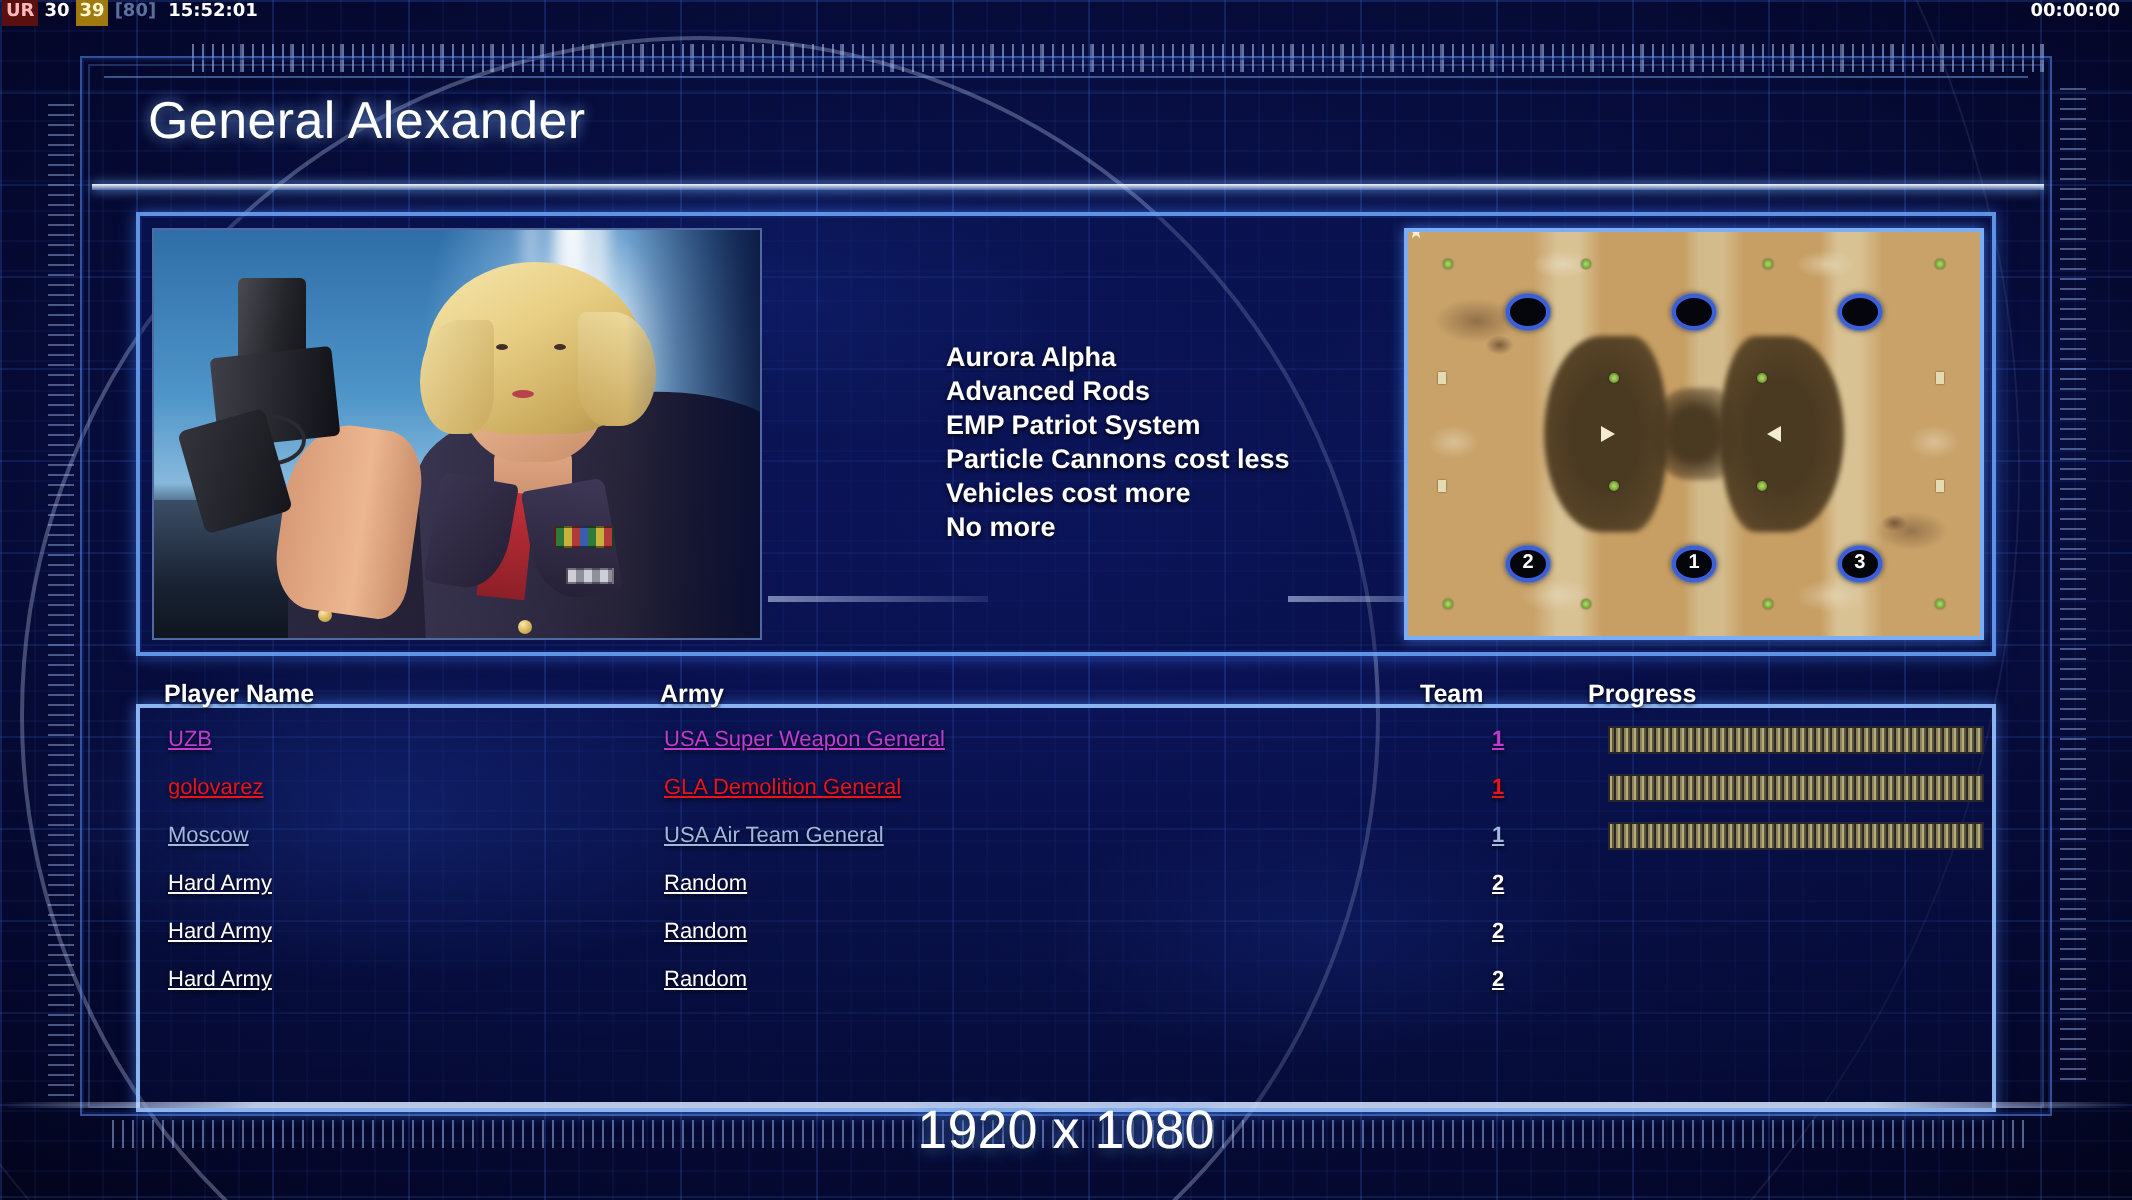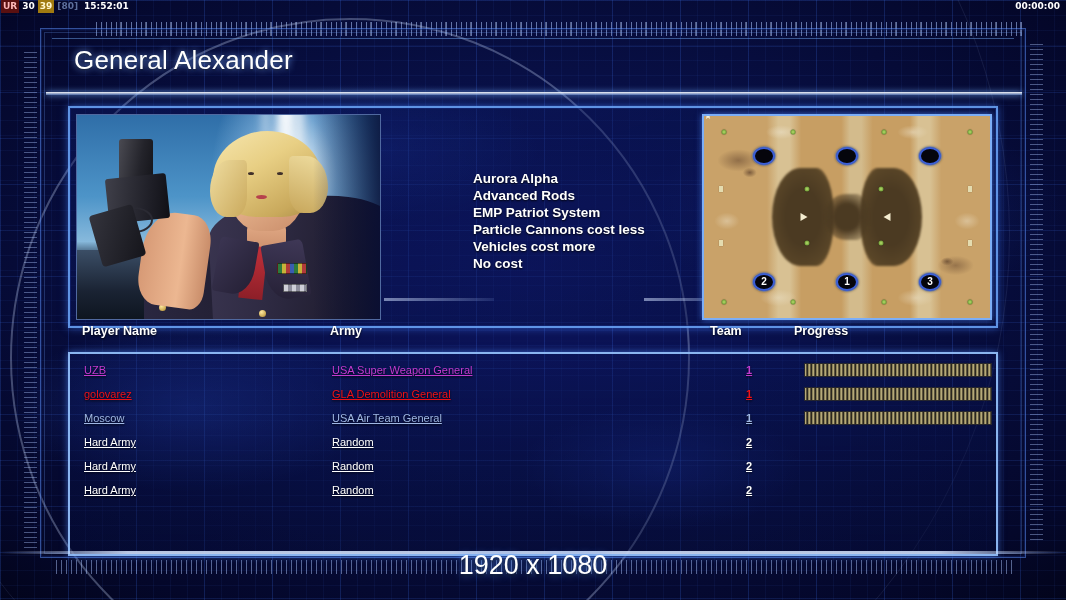--- a/index.html
+++ b/index.html
@@ -362,21 +362,21 @@
   }
   .mm-arrow.right{ border-left:7px solid #f4ecd0; }
   .mm-arrow.left { border-right:7px solid #f4ecd0; }
   .mm-star{
     position:absolute; transform:translate(-50%,-50%);
     color:#f7f0d4; font-size:9px; letter-spacing:-1px;
   }
 
   
   .tbl-head{
-    position:absolute; left:82px; top:324px; width:920px; height:16px; z-index:12;
+    position:absolute; left:82px; top:340px; width:920px; height:16px; z-index:12;
   }
   .tbl-head span{
     position:absolute; top:0;
     font-size:12.5px; font-weight:bold; color:#ffffff;
     text-shadow:0 1px 2px rgba(0,0,0,.9);
   }
   .th-name{ left:0px;   }
   .th-army{ left:248px; }
   .th-team{ left:628px; }
   .th-prog{ left:712px; }
@@ -501,21 +501,21 @@
 
     <div class="hl-line" style="left:314px; top:190px; width:110px;"></div>
     <div class="hl-line" style="left:574px; top:190px; width:100px;"></div>
 
     <div class="traits">
       <div>Aurora Alpha</div>
       <div>Advanced Rods</div>
       <div>EMP Patriot System</div>
       <div>Particle Cannons cost less</div>
       <div>Vehicles cost more</div>
-      <div>No cost</div>
+      <div>No more</div>
     </div>
 
     <div class="minimap">
       <div class="mm-terrain"></div>
       <div class="mm-mottle"></div>
       <div class="mm-bowtie">
         <i class="l"></i>
         <i class="r"></i>
         <i class="c"></i>
       </div>

